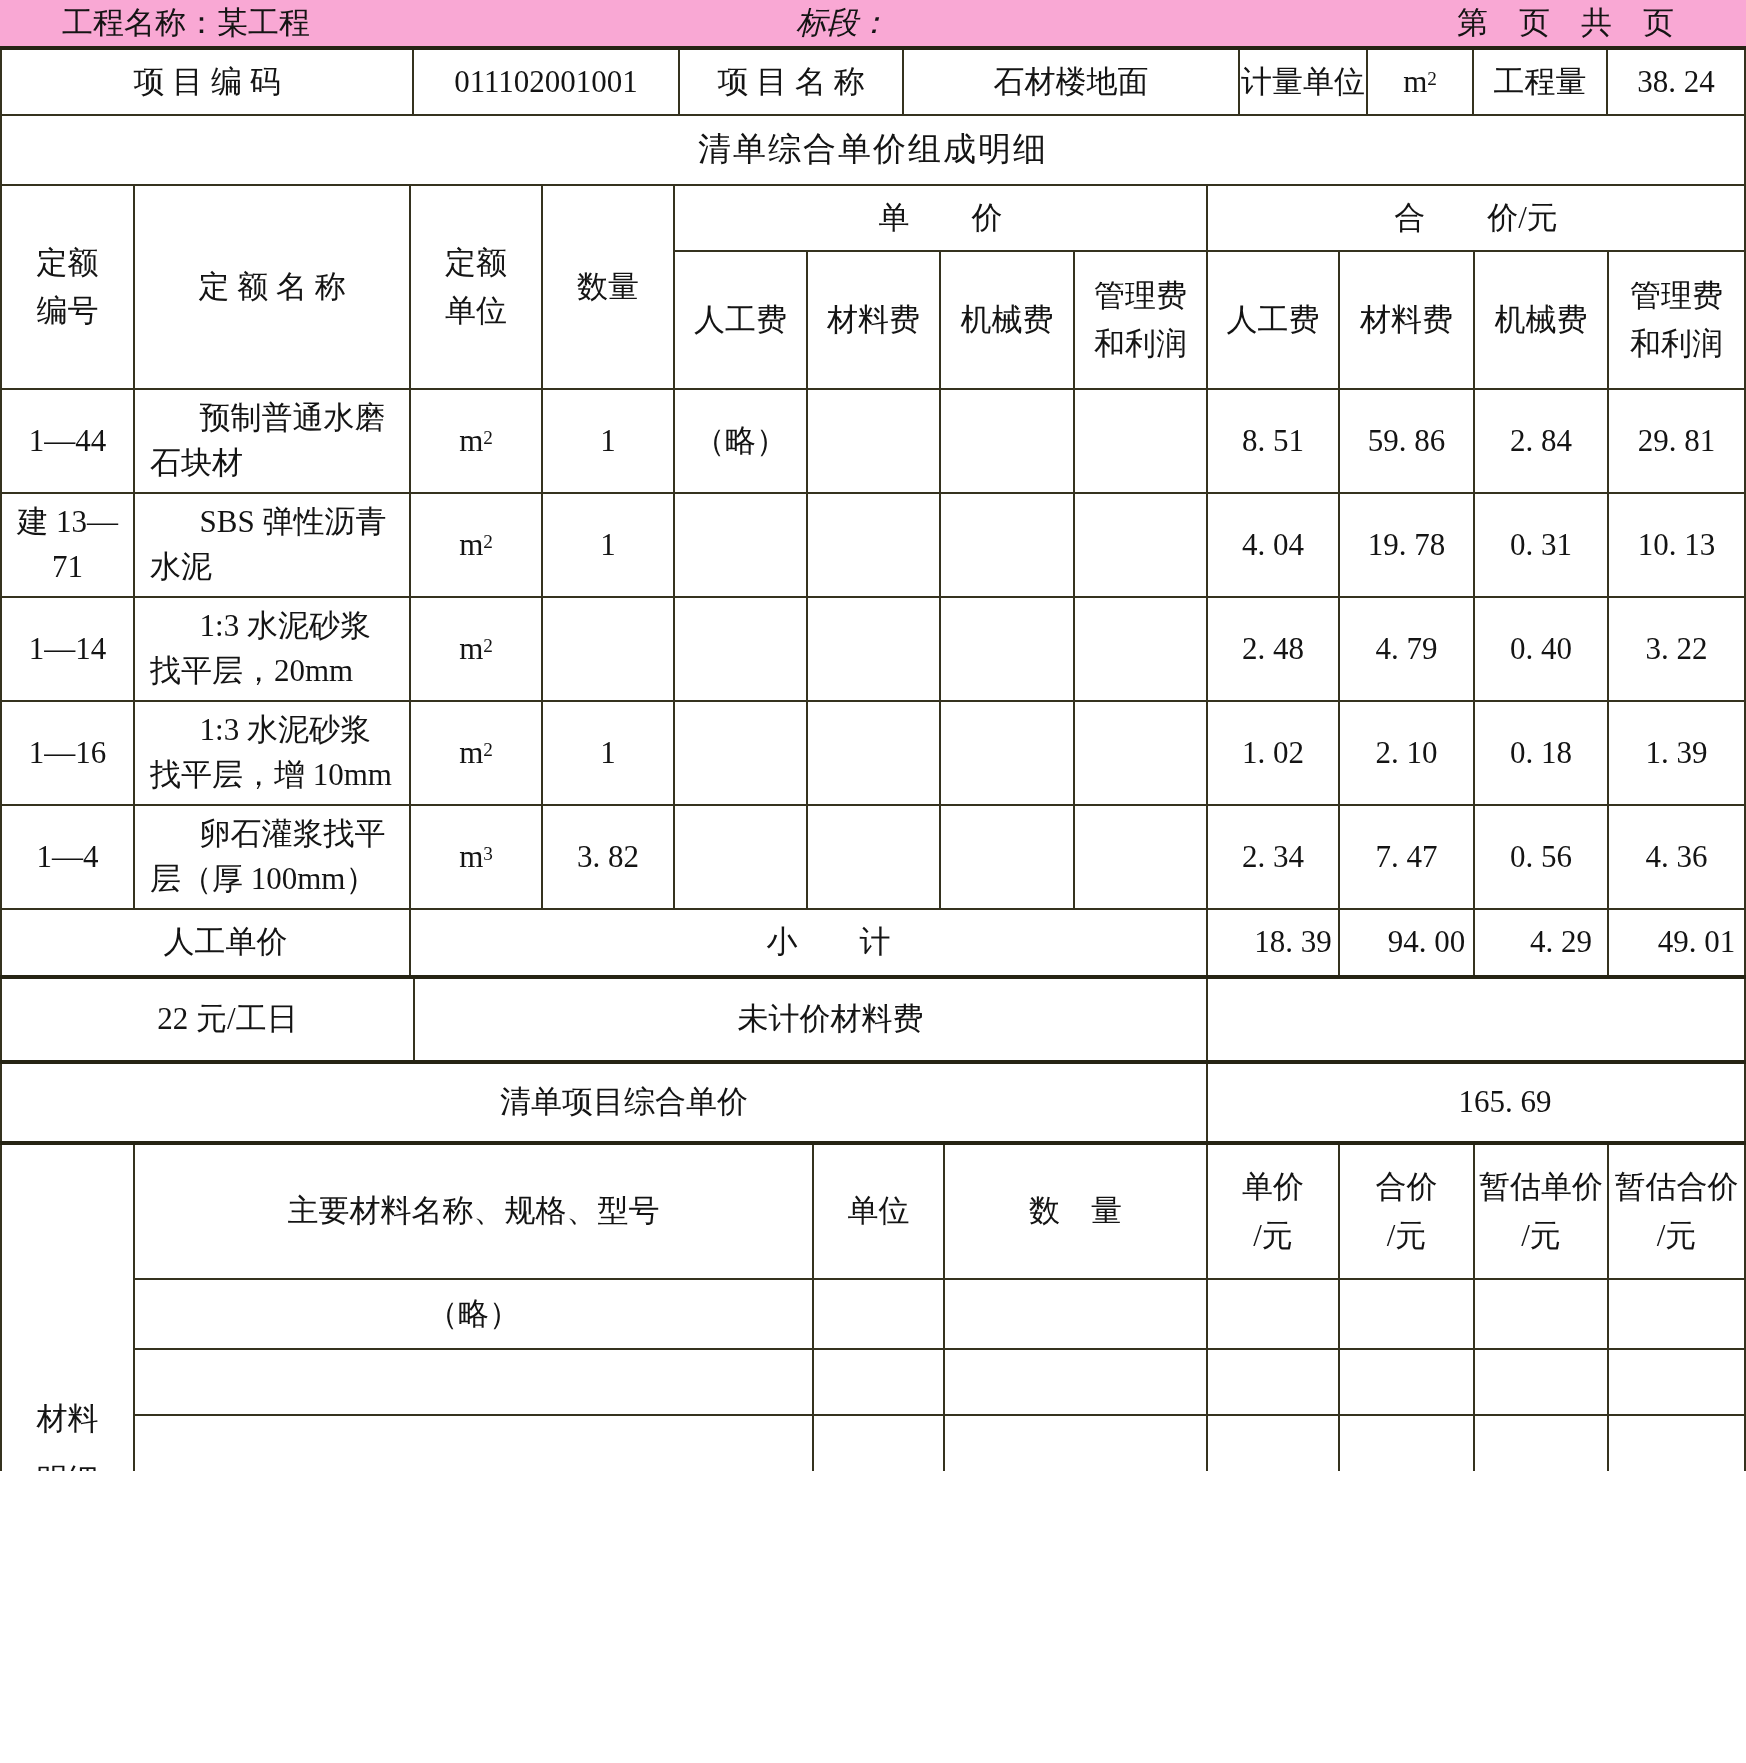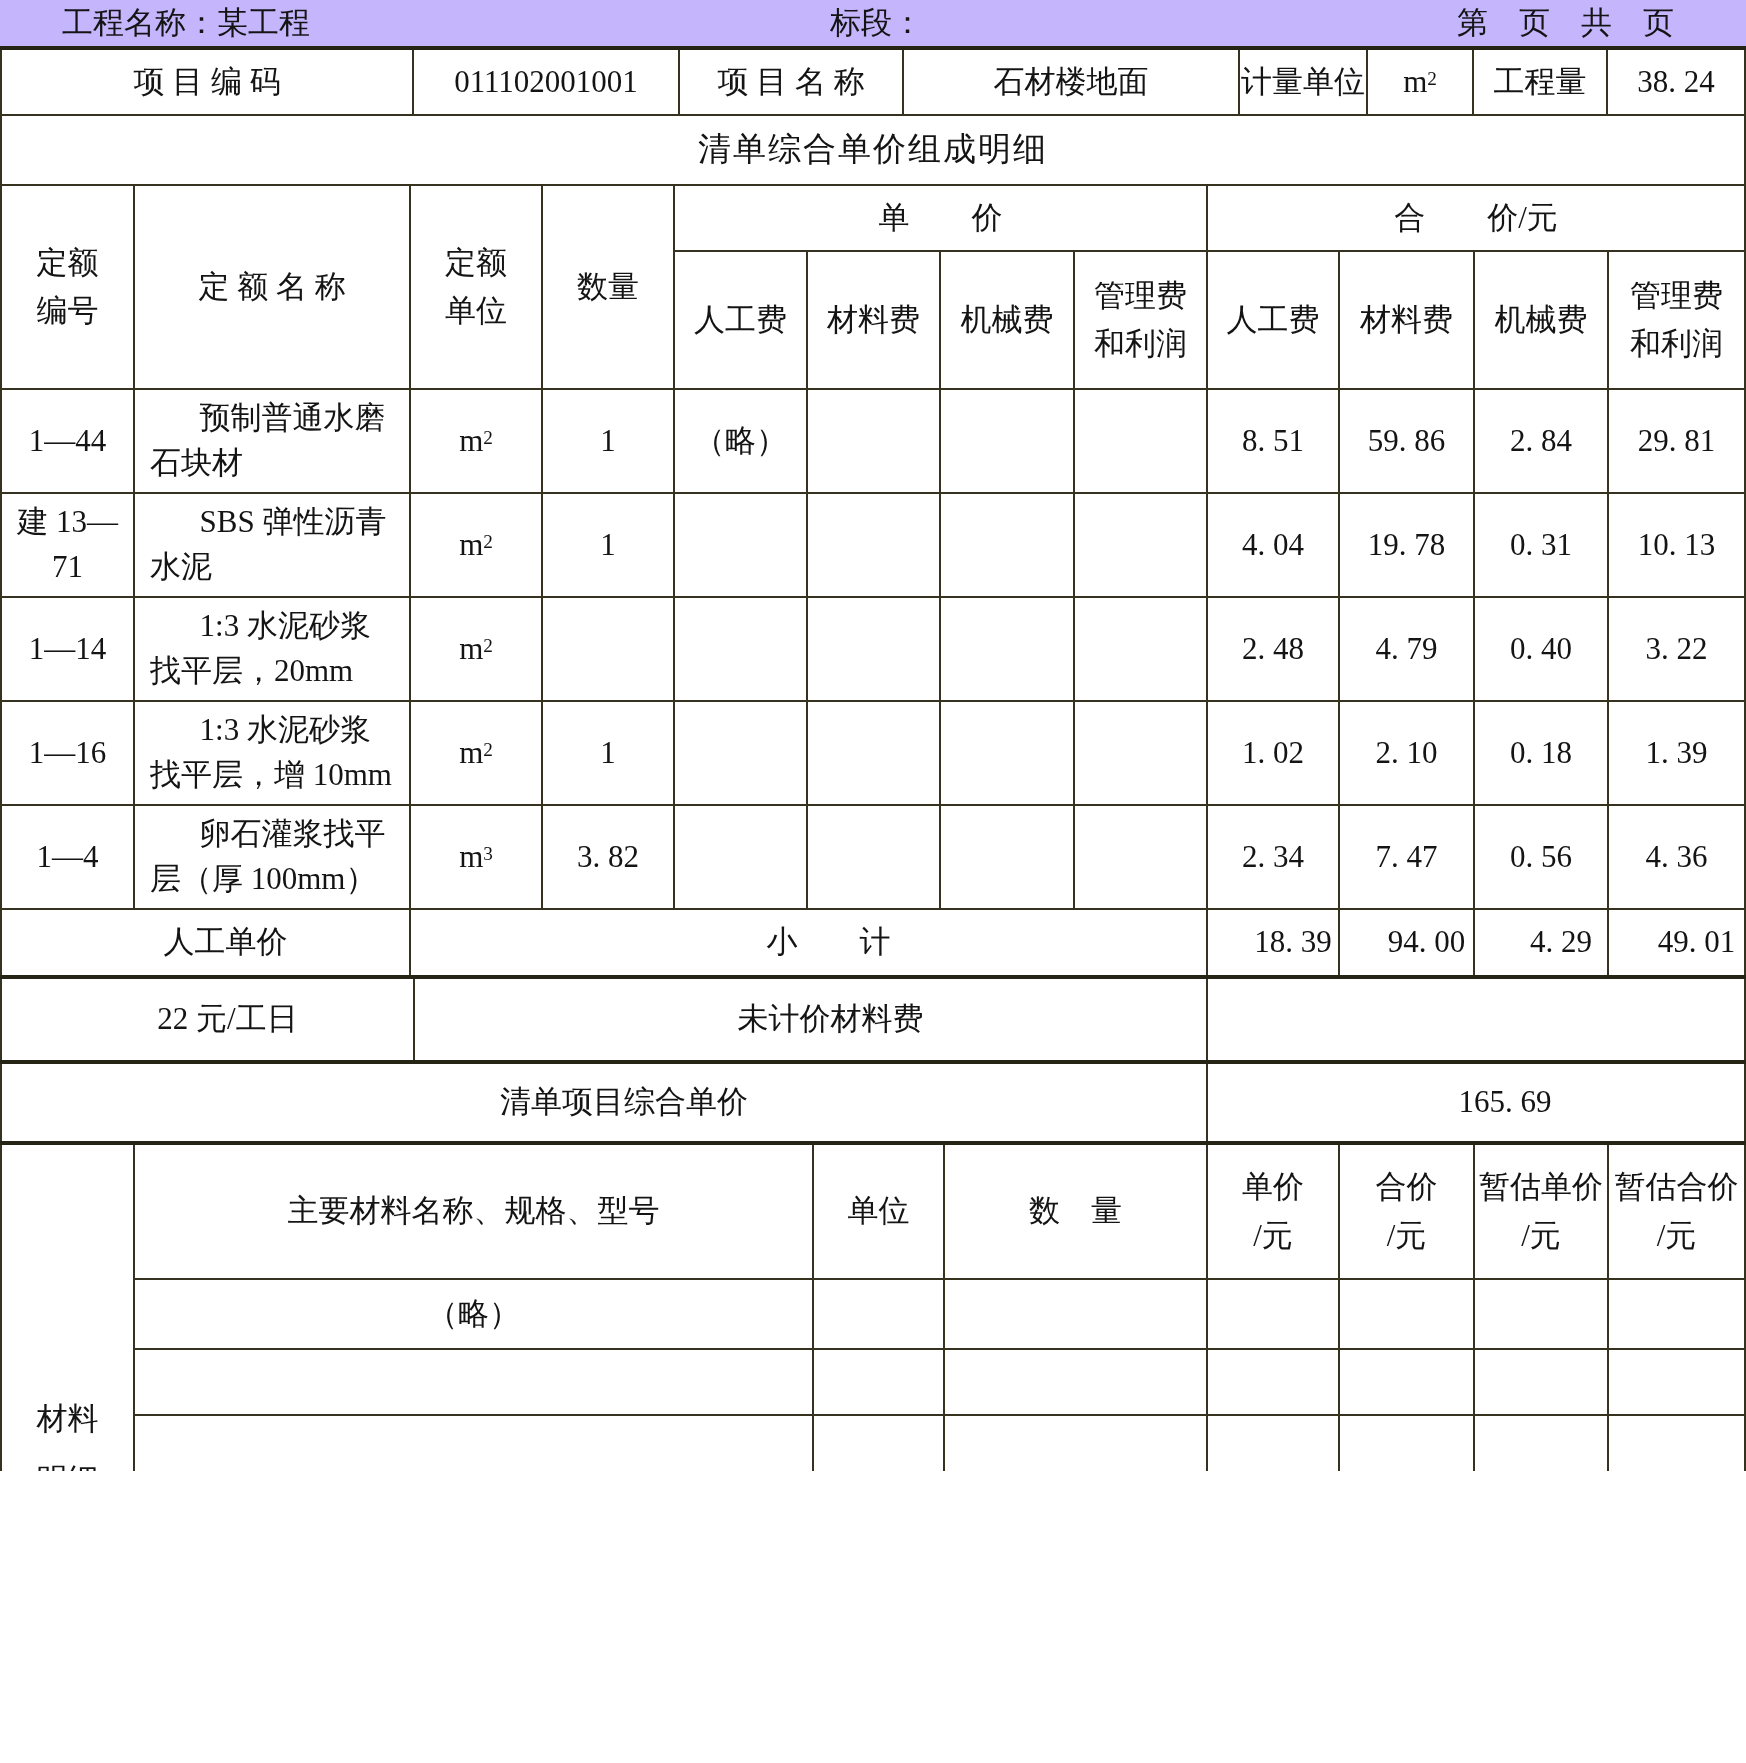--- a/index.html
+++ b/index.html
@@ -8,27 +8,27 @@
     --ink:#141414;
   }
   *{box-sizing:border-box;margin:0;padding:0;}
   body{
     width:1746px;height:1763px;
     background:#fff;
     font-family:"Liberation Serif","DejaVu Serif",serif;
     color:var(--ink);
     font-size:31px;
   }
-  .sheet{width:1746px;height:1471px;background:#c4b5fd;overflow:hidden;}
+  .sheet{width:1746px;height:1471px;background:#f9a8d4;overflow:hidden;}
 
   
   .topline{position:relative;height:46px;}
   .topline span{position:absolute;top:0;line-height:46px;white-space:nowrap;}
   .tl-project{left:62px;}
-  .tl-section{left:830px;}
+  .tl-section{left:796px;font-style:italic;}
   .tl-page{right:72px;margin-left:48px;}
 
   
   .rule{width:1746px;background:var(--heavy);}
   .r4{height:4px;}
   .r7{height:7px;}
 
   
   .grid{
     display:grid;

